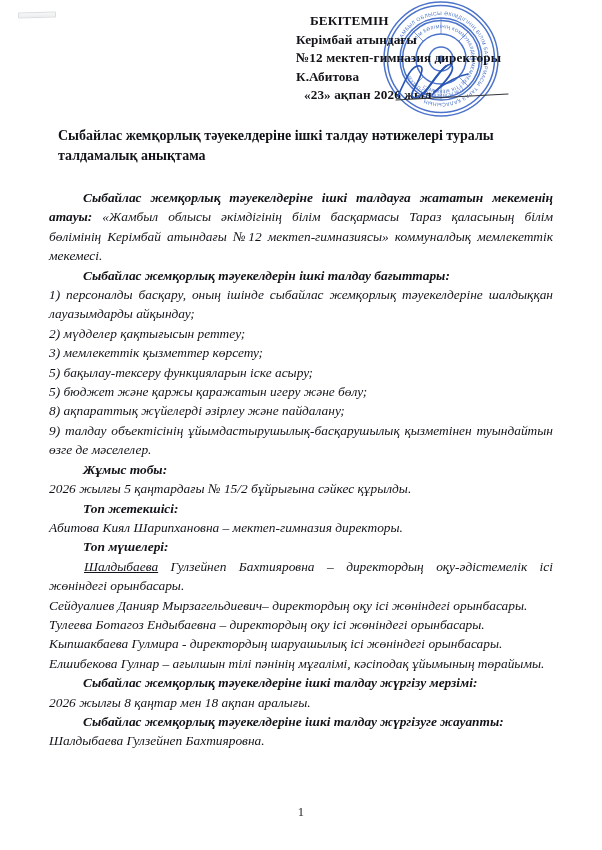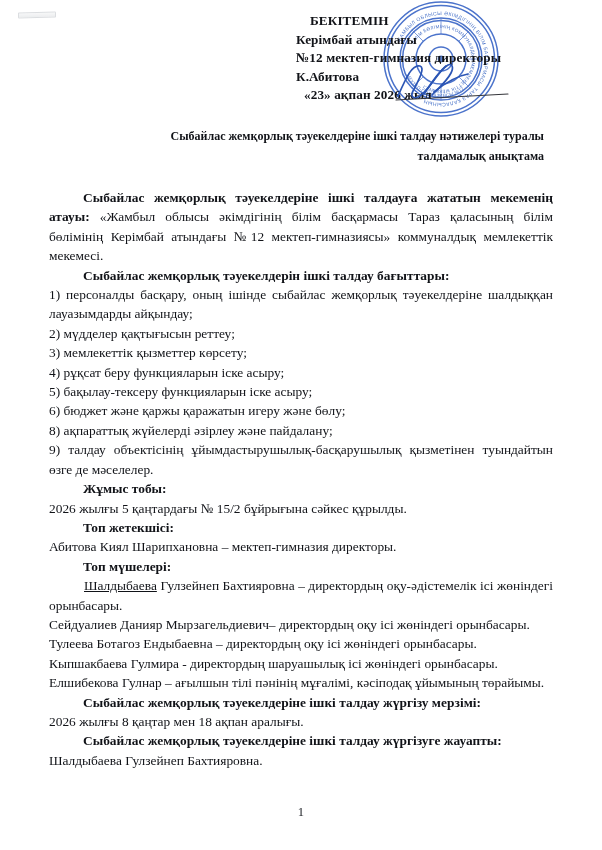--- a/index.html
+++ b/index.html
@@ -70,38 +70,39 @@
     z-index: 4;
     pointer-events: none;
   }
 
   
   .doc-title {
     position: absolute;
     left: 58px;
     top: 126px;
     width: 486px;
-    text-align: right;
+    text-align: left;
     font-weight: bold;
-    font-size: 12px;
+    font-size: 14px;
     line-height: 20px;
   }
 
   .body {
     position: absolute;
     left: 49px;
     top: 188px;
     width: 504px;
     font-size: 13.4px;
     line-height: 19.4px;
   }
   p {
     margin: 0;
     text-align: justify;
     text-justify: inter-word;
+    font-style: italic;
   }
   p.just { text-align: justify; }
   p.left { text-align: left; }
   .ind { text-indent: 34px; }
   b, .b { font-weight: bold; }
   .u { text-decoration: underline; margin-left: 35px; }
 
   .page-number {
     position: absolute;
     left: 0;
@@ -180,23 +181,22 @@
   </div>
 
   <div class="body">
 
     <p class="just ind"><b>Сыбайлас жемқорлық тәуекелдеріне ішкі талдауға жататын мекеменің атауы:</b><span> «Жамбыл облысы әкімдігінің білім басқармасы Тараз қаласының білім бөлімінің Керімбай атындағы №12 мектеп-гимназиясы» коммуналдық мемлекеттік мекемесі.</span></p>
 
     <p class="left ind"><b>Сыбайлас жемқорлық тәуекелдерін ішкі талдау бағыттары:</b></p>
     <p class="just">1) персоналды басқару, оның ішінде сыбайлас жемқорлық тәуекелдеріне шалдыққан лауазымдарды айқындау;</p>
     <p class="left">2) мүдделер қақтығысын реттеу;</p>
     <p class="left">3) мемлекеттік қызметтер көрсету;</p>
-    <p class="left">4) рұқсат беру функцияларын іске асыру;</p>
     <p class="left">5) бақылау-тексеру функцияларын іске асыру;</p>
-    <p class="left">6) бюджет және қаржы қаражатын игеру және бөлу;</p>
+    <p class="left">5) бюджет және қаржы қаражатын игеру және бөлу;</p>
     <p class="left">8) ақпараттық жүйелерді әзірлеу және пайдалану;</p>
     <p class="just">9) талдау объектісінің ұйымдастырушылық-басқарушылық қызметінен туындайтын өзге де мәселелер.</p>
 
     <p class="left ind"><b>Жұмыс тобы:</b></p>
     <p class="left">2026 жылғы 5 қаңтардағы № 15/2 бұйрығына сәйкес құрылды.</p>
 
     <p class="left ind"><b>Топ жетекшісі:</b></p>
     <p class="left">Абитова Киял Шарипхановна – мектеп-гимназия директоры.</p>
 
     <p class="left ind"><b>Топ мүшелері:</b></p>

